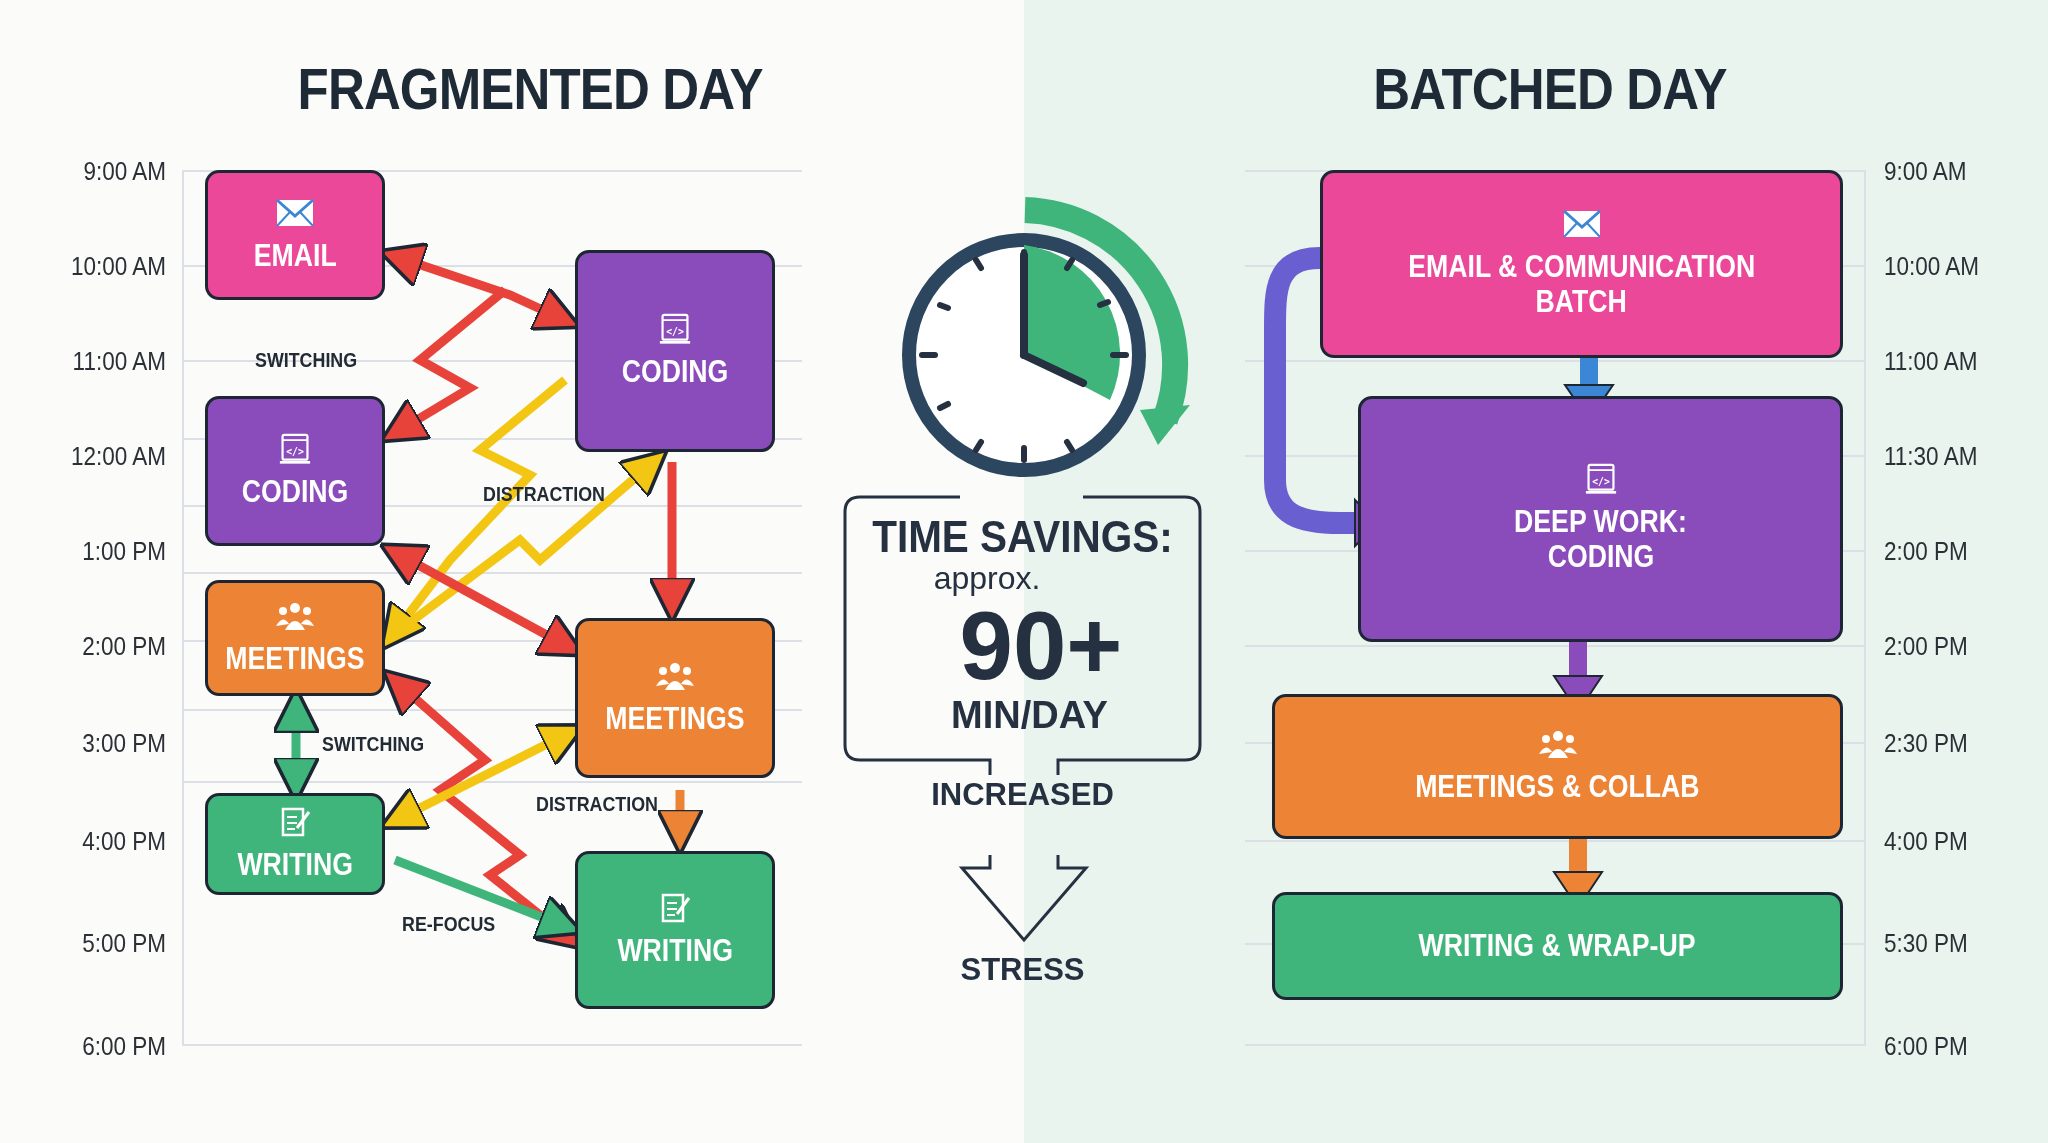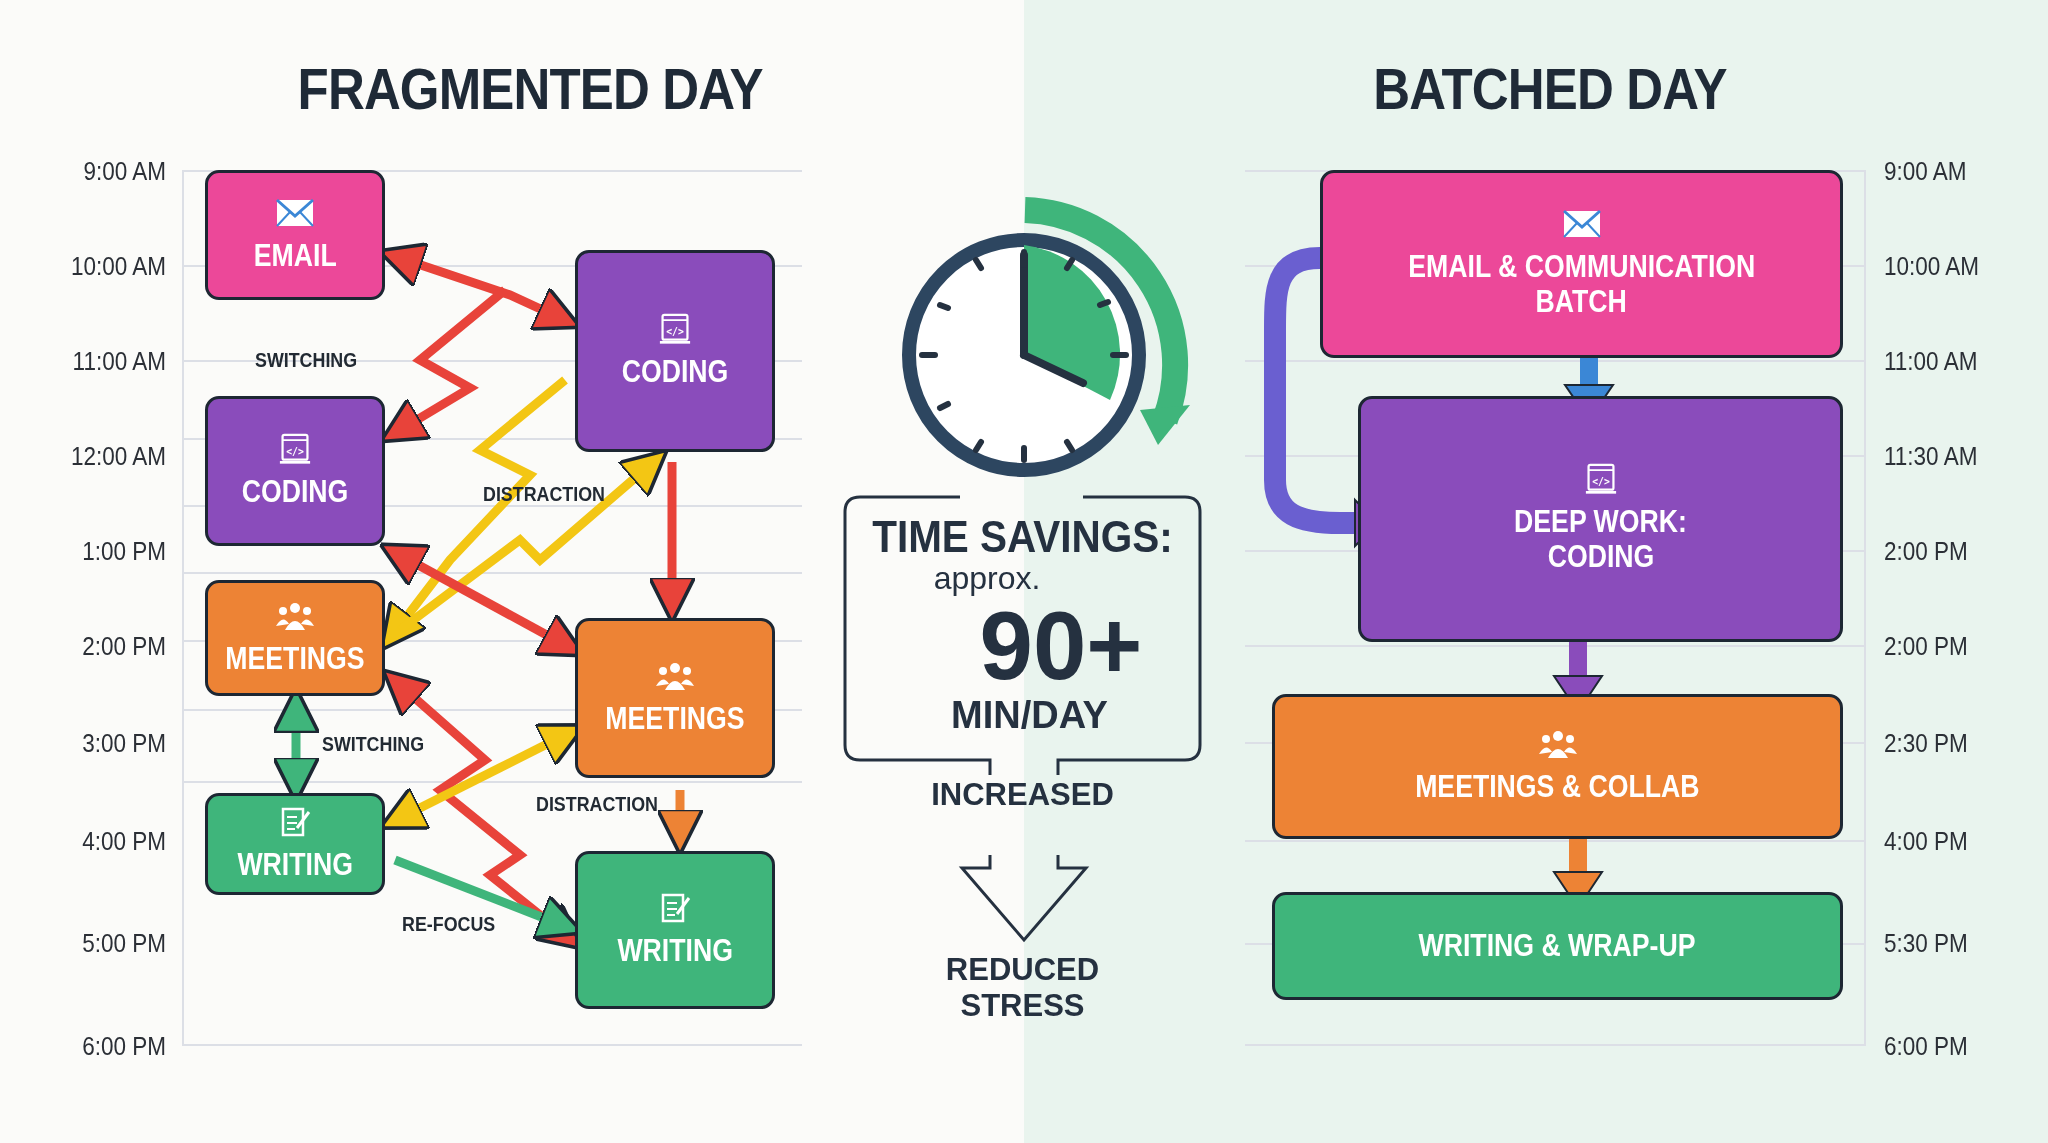--- a/index.html
+++ b/index.html
@@ -231,27 +231,26 @@
 </div>
 
 <div class="annot" style="left:255px;top:348px;">SWITCHING</div>
 <div class="annot" style="left:483px;top:482px;">DISTRACTION</div>
 <div class="annot" style="left:322px;top:732px;">SWITCHING</div>
 <div class="annot" style="left:536px;top:792px;">DISTRACTION</div>
 <div class="annot" style="left:402px;top:912px;">RE-FOCUS</div>
 
 <div class="center-text" style="left:845px;width:355px;top:512px;font-size:44px;transform:scaleX(0.92);">TIME SAVINGS:</div>
 <div class="center-text" style="left:845px;width:284px;top:560px;font-size:32px;font-weight:normal;">approx.</div>
-<div class="center-text" style="left:845px;width:392px;top:598px;font-size:96px;line-height:1;padding-left:20px;">90+</div>
+<div class="center-text" style="left:845px;width:392px;top:598px;font-size:96px;line-height:1;">90+</div>
 <div class="center-text" style="left:845px;width:369px;top:694px;font-size:38px;">MIN/DAY</div>
 <div class="center-text" style="left:845px;width:355px;top:777px;font-size:31px;line-height:36px;">
   <div>INCREASED</div>
 </div>
 <div class="center-text" style="left:845px;width:355px;top:952px;font-size:31px;line-height:36px;">
-  <div>REDUCED</div>
   <div>STRESS</div>
 </div>
 
 <div class="box blue" style="left:1320px;top:170px;width:523px;height:188px;">
   <svg class="icon" viewBox="0 0 40 32">
       <rect x="2" y="3" width="36" height="26" fill="#fff"></rect>
       <path d="M2,3 L20,19 L38,3" fill="none" stroke="#3b87d6" stroke-width="3"></path>
       <path d="M2,29 L15,15 M38,29 L25,15" stroke="#3b87d6" stroke-width="2"></path>
     </svg>
   <div class="lbl">EMAIL &amp; COMMUNICATION</div>

